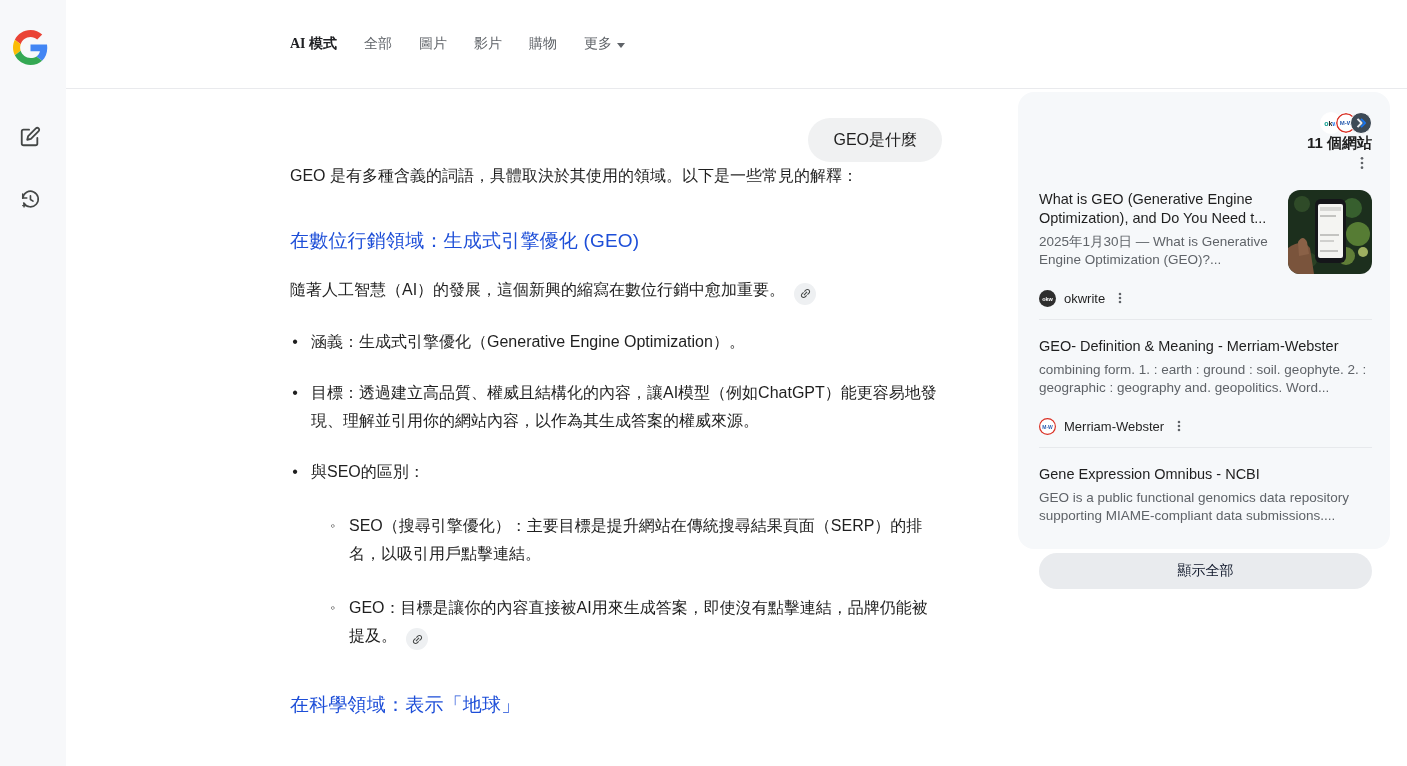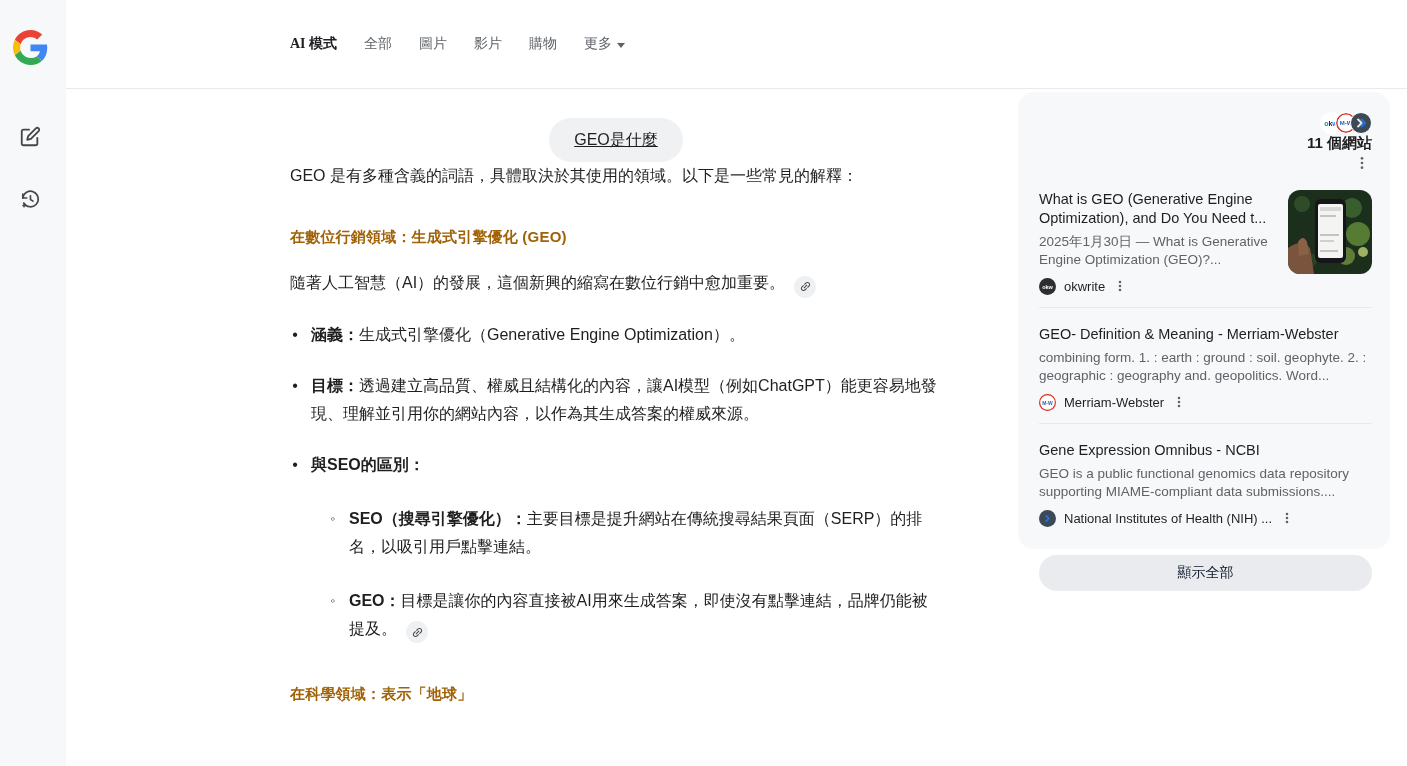--- a/index.html
+++ b/index.html
@@ -15,52 +15,52 @@
 
   
   .tabs { position:absolute; left:290px; top:0; height:88px; display:flex; align-items:center; gap:27px; font-size:14px; color:#5f6368; }
   .tab { cursor:pointer; white-space:nowrap; display:flex; align-items:center; gap:5px; }
   .tab.active { color:#202124; font-weight:700;font-family:Liberation Serif, serif; }
   .caret { width:0; height:0; border-left:4px solid transparent; border-right:4px solid transparent; border-top:5px solid #5f6368; margin-top:2px; }
   .header-divider { position:absolute; left:66px; top:88px; width:1341px; height:1px; background:#e9eaed; }
 
   
   .main-col { position:absolute; left:290px; top:89px; width:652px; }
-  .pill-row { display:flex; justify-content:center; margin-top:29px;text-decoration:underline; }
+  .pill-row { display:flex; justify-content:flex-end; margin-top:29px; }
   .query-pill { background:#f0f1f2; border-radius:22px; height:44px; display:flex; align-items:center; padding:0 25px; font-size:16px; color:#1f1f1f; }
   .p { font-size:16px; line-height:28px; color:#1f1f1f; }
   .intro { }
-  .h-section { font-size:15px; font-weight:700; color:#a16207; margin-top:38px; letter-spacing:.2px; }
+  .h-section { font-size:19px; font-weight:400; color:#1d4ed8; margin-top:38px; letter-spacing:.2px; }
   .lead { margin-top:22px; }
   .link-chip { display:inline-flex; width:22px; height:22px; border-radius:50%; background:#eef0f2; align-items:center; justify-content:center; vertical-align:-5px; margin-left:9px; cursor:pointer; }
   .link-chip svg { width:13px; height:13px; transform:rotate(-45deg); color:#444746; }
   .li { display:flex; gap:11px; margin-top:23px; font-size:16px; line-height:28px; }
   .li .marker { width:10px; flex:none; text-align:center; color:#1f1f1f; }
   .li.lvl2 { margin-left:38px; margin-top:26px; }
   .li.lvl2 .marker { font-size:13px; line-height:28px; }
-  .b { font-weight:700; }
+  .b { font-weight:400; }
 
   
   .panel { position:absolute; left:1018px; top:92px; width:372px; height:457px; background:#f6f8fa; border-radius:16px; padding:18px 18px 16px 21px; }
   .panel-head { display:flex; align-items:flex-end; margin-top:2px;flex-direction:column; }
   .fav-stack { display:flex; }
   .fav { width:22px; height:22px; border-radius:50%; border:1.5px solid #fff; display:flex; align-items:center; justify-content:center; background:#fff; flex:none; }
   .fav + .fav { margin-left:-7px; }
   .fav.okw { font-size:7px; font-weight:700; color:#1f1f1f; }
   .fav.okw .c1{color:#0b9d8e;} .fav.okw .c3{color:#1a73e8;}
   .fav.mw { box-shadow:inset 0 0 0 1.5px #d93025; font-size:6px; font-weight:700; color:#2a5db0; }
   .fav.nih { background:#3d4a56; }
   .panel-count { margin-left:10px; font-size:15px; font-weight:700; color:#1f1f1f; }
   .more-vert { margin-left:auto; color:#5f6368; cursor:pointer; width:20px; height:20px; display:flex; align-items:center; justify-content:center; }
   .more-vert svg { width:16px; height:16px; }
   .card { display:flex; gap:14px; padding:17px 0 12px; cursor:pointer; }
   .card-text { flex:1; min-width:0; }
   .card-title { font-size:14.5px; font-weight:400; line-height:19px; color:#1f1f1f; }
   .card-snippet { font-size:13.5px; line-height:18px; color:#5f6368; margin-top:5px; }
-  .src-row { display:flex; align-items:center; gap:8px; margin-top:9px; }
+  .src-row { display:flex; align-items:center; gap:8px; margin-top:21px; }
   .src-fav { width:17px; height:17px; border-radius:50%; flex:none; display:flex; align-items:center; justify-content:center; }
   .src-fav.okw { background:#2e2e2e; color:#fff; font-size:5.5px; font-weight:700; }
   .src-fav.mw { background:#fff; box-shadow:inset 0 0 0 1.2px #d93025; color:#2a5db0; font-size:5px; font-weight:700; }
   .src-fav.nih { background:#3d4a56; }
   .src-name { font-size:13px; color:#1f1f1f; white-space:nowrap; overflow:hidden; text-overflow:ellipsis; }
   .mini-more { color:#5f6368; width:16px; height:16px; flex:none; cursor:pointer; }
   .mini-more svg { width:14px; height:14px; }
   .thumb { width:84px; height:84px; border-radius:12px; overflow:hidden; flex:none; }
   .divider { height:1px; background:#e7e9ec; }
   .show-all { margin-top:16px; height:36px; border-radius:18px; background:#e9ebee; display:flex; align-items:center; justify-content:center; font-size:14px; color:#0f172a; cursor:pointer; }
@@ -243,33 +243,20 @@
         </div>
       </div>
     </div>
 
     <div class="divider"></div>
 
     <div class="card">
       <div class="card-text">
         <div class="card-title">Gene Expression Omnibus - NCBI</div>
         <div class="card-snippet">GEO is a public functional genomics data repository supporting MIAME-compliant data submissions....</div>
-        <div class="src-row">
-          <span class="src-fav nih">
-            <svg viewBox="0 0 24 24" width="11" height="11" fill="none" stroke-linejoin="round">
-                <path d="M8 5l7 7-7 7" stroke="#1a73e8" stroke-width="4"></path>
-              </svg>
-          </span>
-          <span class="src-name">National Institutes of Health (NIH) ...</span>
-          <span class="mini-more"><svg viewBox="0 0 24 24" fill="currentColor">
-                <circle cx="12" cy="5" r="2.2"></circle>
-                <circle cx="12" cy="12" r="2.2"></circle>
-                <circle cx="12" cy="19" r="2.2"></circle>
-              </svg></span>
-        </div>
       </div>
     </div>
 
     <div class="show-all">
       <span>顯示全部</span>
     </div>
   </div>
 
 </div>
 

